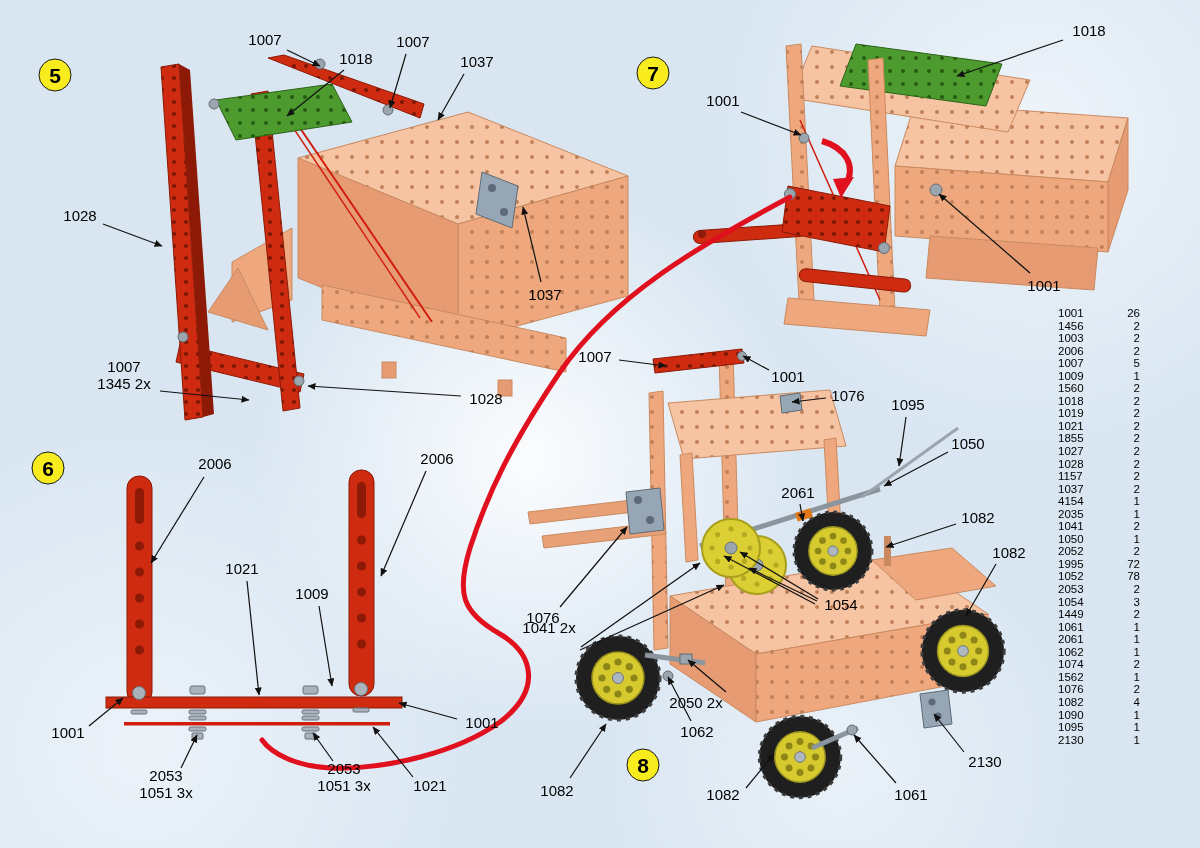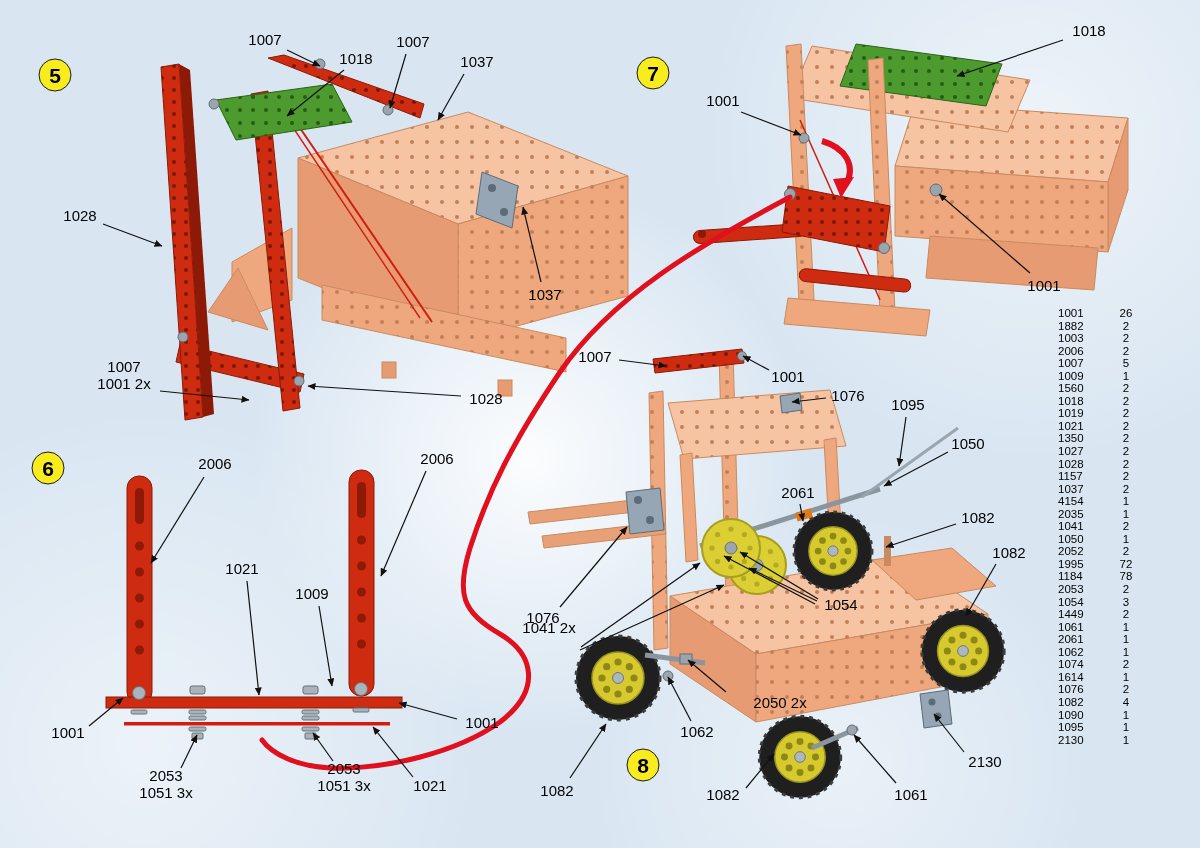--- a/index.html
+++ b/index.html
@@ -27,21 +27,21 @@
     display:flex; align-items:center; justify-content:center;
     font-size:21px; font-weight:bold; color:#000; z-index:6;
   }
   .parts {
     position:absolute; left:1058px; top:307px; z-index:5;
     font-size:11.5px; color:#000;
   }
   .parts table { border-collapse:collapse; }
   .parts td { line-height:12.55px; padding:0; font-size:11.5px; }
   .parts td:first-child { width:54px; text-align:left; }
-  .parts td:last-child  { width:28px; text-align:center; }
+  .parts td:last-child  { width:28px; text-align:right; }
 </style>
 </head>
 <body>
 
 <div class="page">
 
   <svg class="layer" width="1200" height="848" viewBox="0 0 1200 848">
     <defs>
       <pattern id="ph-s" width="15" height="15" patternUnits="userSpaceOnUse">
         <circle cx="7" cy="7" r="2" fill="#c07f57"></circle>
@@ -297,21 +297,21 @@
         <div>1007</div>
       </div>
       <div class="callout" style="left: 477px; top: 62px;">
         <div>1037</div>
       </div>
       <div class="callout" style="left: 80px; top: 216px;">
         <div>1028</div>
       </div>
       <div class="callout" style="left: 124px; top: 376px;">
         <div>1007</div>
-        <div>1001 2x</div>
+        <div>1345 2x</div>
       </div>
       <div class="callout" style="left: 486px; top: 399px;">
         <div>1028</div>
       </div>
       <div class="callout" style="left: 545px; top: 295px;">
         <div>1037</div>
       </div>
       <div class="callout" style="left: 215px; top: 464px;">
         <div>2006</div>
       </div>
@@ -376,21 +376,21 @@
       </div>
       <div class="callout" style="left: 841px; top: 605px;">
         <div>1054</div>
       </div>
       <div class="callout" style="left: 543px; top: 618px;">
         <div>1076</div>
       </div>
       <div class="callout" style="left: 549px; top: 628px;">
         <div>1041 2x</div>
       </div>
-      <div class="callout" style="left: 780px; top: 703px;">
+      <div class="callout" style="left: 696px; top: 703px;">
         <div>2050 2x</div>
       </div>
       <div class="callout" style="left: 697px; top: 732px;">
         <div>1062</div>
       </div>
       <div class="callout" style="left: 557px; top: 791px;">
         <div>1082</div>
       </div>
       <div class="callout" style="left: 723px; top: 795px;">
         <div>1082</div>
@@ -404,21 +404,21 @@
     </div>
 
   <div class="parts">
     <table>
       <tbody>
           <tr>
             <td>1001</td>
             <td>26</td>
           </tr>
           <tr>
-            <td>1882</td>
+            <td>1456</td>
             <td>2</td>
           </tr>
           <tr>
             <td>1003</td>
             <td>2</td>
           </tr>
           <tr>
             <td>2006</td>
             <td>2</td>
           </tr>
@@ -440,21 +440,21 @@
           </tr>
           <tr>
             <td>1019</td>
             <td>2</td>
           </tr>
           <tr>
             <td>1021</td>
             <td>2</td>
           </tr>
           <tr>
-            <td>1350</td>
+            <td>1855</td>
             <td>2</td>
           </tr>
           <tr>
             <td>1027</td>
             <td>2</td>
           </tr>
           <tr>
             <td>1028</td>
             <td>2</td>
           </tr>
@@ -484,21 +484,21 @@
           </tr>
           <tr>
             <td>2052</td>
             <td>2</td>
           </tr>
           <tr>
             <td>1995</td>
             <td>72</td>
           </tr>
           <tr>
-            <td>1184</td>
+            <td>1052</td>
             <td>78</td>
           </tr>
           <tr>
             <td>2053</td>
             <td>2</td>
           </tr>
           <tr>
             <td>1054</td>
             <td>3</td>
           </tr>
@@ -516,21 +516,21 @@
           </tr>
           <tr>
             <td>1062</td>
             <td>1</td>
           </tr>
           <tr>
             <td>1074</td>
             <td>2</td>
           </tr>
           <tr>
-            <td>1614</td>
+            <td>1562</td>
             <td>1</td>
           </tr>
           <tr>
             <td>1076</td>
             <td>2</td>
           </tr>
           <tr>
             <td>1082</td>
             <td>4</td>
           </tr>

